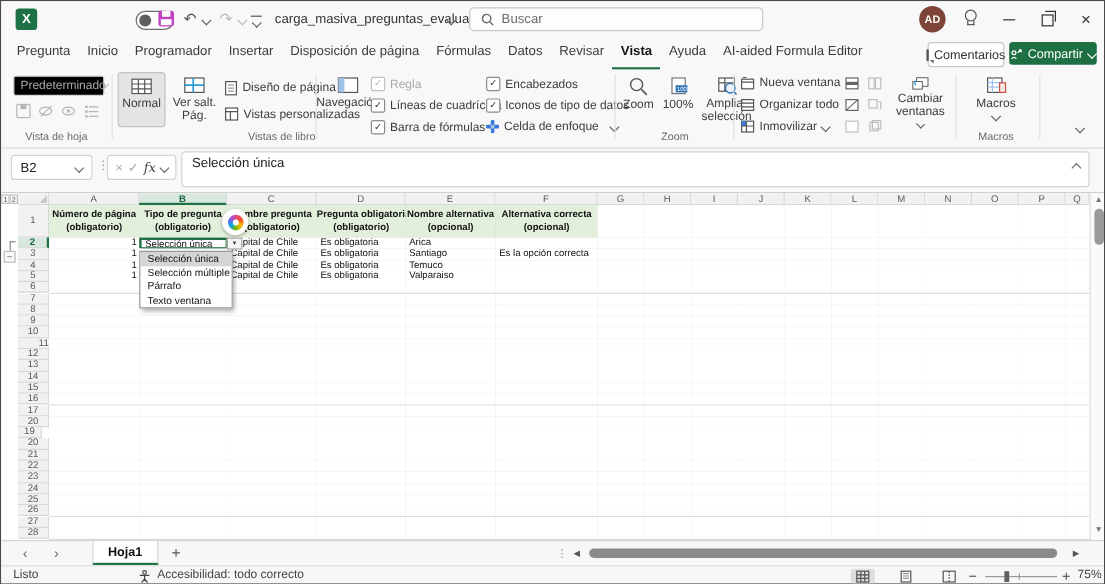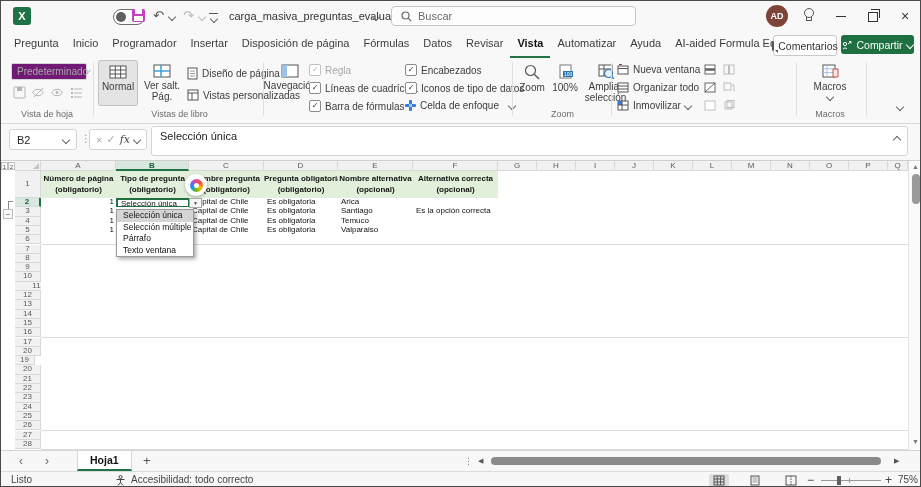--- a/index.html
+++ b/index.html
@@ -43,21 +43,21 @@
   #ribbon{left:0;top:57px;width:100%;height:66px;background:#f8f8f8;border-bottom:1px solid #d8d8d8;box-sizing:border-box;}
   .grp-label{position:absolute;top:51px;font-size:9px;color:#6a6a6a;text-align:center;}
   .gdiv{position:absolute;top:4px;height:54px;width:1px;background:#e0e0e0;}
   .bigbtn{position:absolute;top:2px;height:46px;display:flex;flex-direction:column;align-items:center;justify-content:flex-start;gap:2px;padding-top:4px;box-sizing:border-box;font-size:10px;color:#3c3c3c;text-align:center;line-height:11px;border-radius:3px;}
   .bigbtn.selected{background:#e4e4e4;border:1px solid #c2c2c2;}
   .smallbtn{position:absolute;display:flex;align-items:center;gap:4px;font-size:10px;color:#3c3c3c;white-space:nowrap;}
   .cb{position:absolute;display:flex;align-items:center;gap:4px;font-size:10px;color:#3c3c3c;white-space:nowrap;}
   .cbox{width:10px;height:10px;border:1px solid #8a8a8a;border-radius:2px;background:#fff;font-size:8px;line-height:10px;text-align:center;color:#333;}
   .cb.dis{color:#a8a8a8;}
   .cb.dis .cbox{border-color:#c0c0c0;color:#b5b5b5;}
-  #vh-dropdown{left:10px;top:5px;width:76px;height:17px;border:1px solid #d4d4d4;border-radius:2px;background:#701a75;display:flex;align-items:center;justify-content:space-between;padding:0 5px;box-sizing:border-box;font-size:10px;color:#a8a8a8;}
+  #vh-dropdown{left:10px;top:5px;width:76px;height:17px;border:1px solid #d4d4d4;border-radius:2px;background:#000000;display:flex;align-items:center;justify-content:space-between;padding:0 5px;box-sizing:border-box;font-size:10px;color:#a8a8a8;}
   .mini-ico{width:13px;height:13px;}
   .icon16{width:18px;height:14px;}
   
   #formulabar{left:0;top:123px;width:100%;height:37px;background:#f8f8f8;border-bottom:1px solid #cfcfcf;box-sizing:border-box;}
   #namebox{left:8px;top:5px;width:68px;height:21px;background:#fff;border:1px solid #d4d4d4;border-radius:3px;display:flex;align-items:center;justify-content:space-between;padding:0 7px;box-sizing:border-box;font-size:11px;color:#222;}
   #fxcluster{left:88px;top:5px;width:58px;height:21px;background:#fff;border:1px solid #d4d4d4;border-radius:3px;display:flex;align-items:center;justify-content:space-around;padding:0 4px;box-sizing:border-box;}
   #fxcluster .g{font-size:11px;color:#aaa;}
   #fx-label{font-family:"DejaVu Serif",serif;font-style:italic;font-size:11px;color:#444;}
   #fml-input{left:150px;top:2px;width:757px;height:30px;background:#fff;border:1px solid #d4d4d4;border-radius:3px;box-sizing:border-box;font-size:11px;color:#222;padding:3px 8px;}
   #fml-dots{left:80px;top:9px;font-size:10px;color:#999;}
@@ -144,21 +144,20 @@
     <div id="tabs" class="abs">
       <span class="tab">Pregunta</span>
       <span class="tab">Inicio</span>
       <span class="tab">Programador</span>
       <span class="tab">Insertar</span>
       <span class="tab">Disposición de página</span>
       <span class="tab">Fórmulas</span>
       <span class="tab">Datos</span>
       <span class="tab">Revisar</span>
       <span class="tab active">Vista</span>
-      <span class="tab">Automatizar</span>
       <span class="tab">Ayuda</span>
       <span class="tab">AI-aided Formula Editor</span>
     </div>
     <div id="comentarios-btn" class="abs">
       <span class="bubble"></span>
       <span>Comentarios</span>
     </div>
     <div id="compartir-btn" class="abs">
       <svg width="10" height="10" viewBox="0 0 10 10">
           <circle cx="3" cy="4" r="1.6" fill="none" stroke="#fff"></circle>
@@ -227,21 +226,21 @@
       <span>Diseño de página</span>
     </div>
     <div class="smallbtn" style="left:186px;top:31px;">
       <svg width="12" height="12" viewBox="0 0 12 12">
           <rect x="1" y="1" width="10" height="10" fill="#fff" stroke="#555"></rect>
           <line x1="1" y1="4" x2="11" y2="4" stroke="#555"></line>
           <line x1="5" y1="4" x2="5" y2="11" stroke="#555"></line>
         </svg>
       <span>Vistas personalizadas</span>
     </div>
-    <div class="grp-label" style="left:95px;width:167px;">Vistas de libro</div>
+    <div class="grp-label" style="left:95px;width:167px;text-align:right;">Vistas de libro</div>
     <div class="gdiv" style="left:262px;"></div>
 
     <div class="bigbtn" style="left:266px;width:46px;">
       <svg class="icon16" viewBox="0 0 18 14">
           <rect x="1" y="1" width="16" height="12" fill="#fff" stroke="#555"></rect>
           <rect x="1" y="1" width="5" height="12" fill="#9fc3e8"></rect>
         </svg>
       <span>Navegación</span>
     </div>
     <div class="cb dis" style="left:308px;top:6px;">
@@ -345,20 +344,29 @@
         <rect x="6.5" y="1" width="4.5" height="9" fill="none" stroke="#bdbdbd"></rect>
       </svg>
     <svg class="abs" style="left:722px;top:24px;" width="12" height="11" viewBox="0 0 12 11">
         <rect x="1" y="1" width="7" height="7" fill="none" stroke="#bdbdbd"></rect>
         <path d="M9 3 L11 3 L11 9" fill="none" stroke="#bdbdbd"></path>
       </svg>
     <svg class="abs" style="left:722px;top:42px;" width="12" height="11" viewBox="0 0 12 11">
         <rect x="2" y="2" width="7" height="7" fill="none" stroke="#bdbdbd"></rect>
         <rect x="4" y="0.5" width="7" height="7" fill="none" stroke="#bdbdbd"></rect>
       </svg>
+    <div class="bigbtn" style="left:740px;width:52px;">
+      <svg width="18" height="14" viewBox="0 0 18 14">
+          <rect x="5" y="1" width="12" height="9" fill="#fff" stroke="#555"></rect>
+          <rect x="1" y="5" width="10" height="8" fill="#fff" stroke="#555"></rect>
+          <path d="M4 9 Q2 6 5 4" fill="none" stroke="#2e9bd6" stroke-width="1.3"></path>
+        </svg>
+      <span>Cambiar ventanas</span>
+      <span class="chv"></span>
+    </div>
     <div class="gdiv" style="left:795px;"></div>
 
     <div class="bigbtn" style="left:806px;width:46px;">
       <svg width="17" height="15" viewBox="0 0 17 15">
           <rect x="1" y="1" width="12" height="12" fill="#fff" stroke="#555"></rect>
           <line x1="1" y1="4.8" x2="13" y2="4.8" stroke="#9fc3e8"></line>
           <line x1="1" y1="8.6" x2="13" y2="8.6" stroke="#9fc3e8"></line>
           <line x1="5" y1="1" x2="5" y2="13" stroke="#9fc3e8"></line>
           <path d="M11 5 L16 5 L16 13 L11 13 Z" fill="#fbe9e7" stroke="#d04f43"></path>
         </svg>

